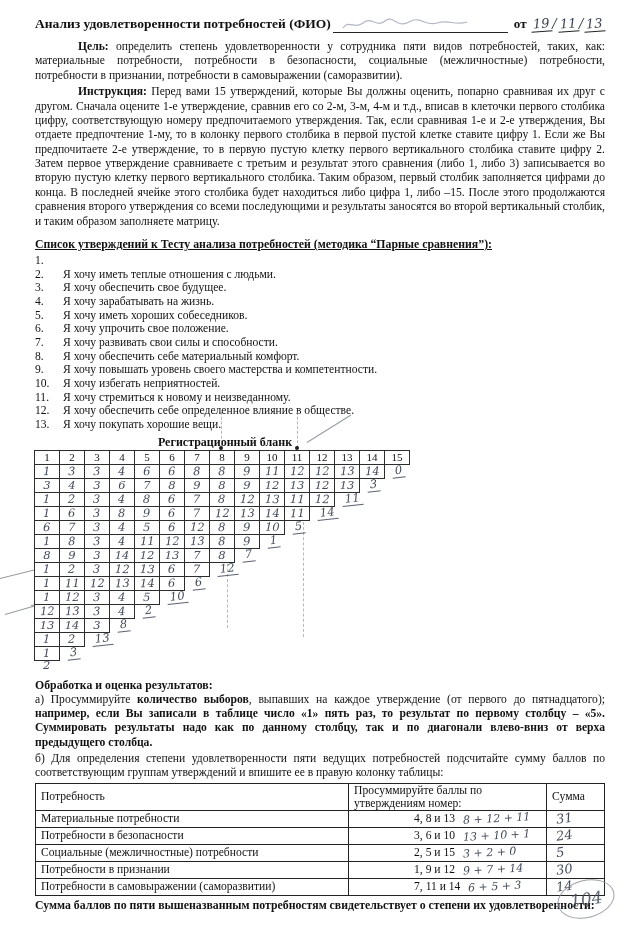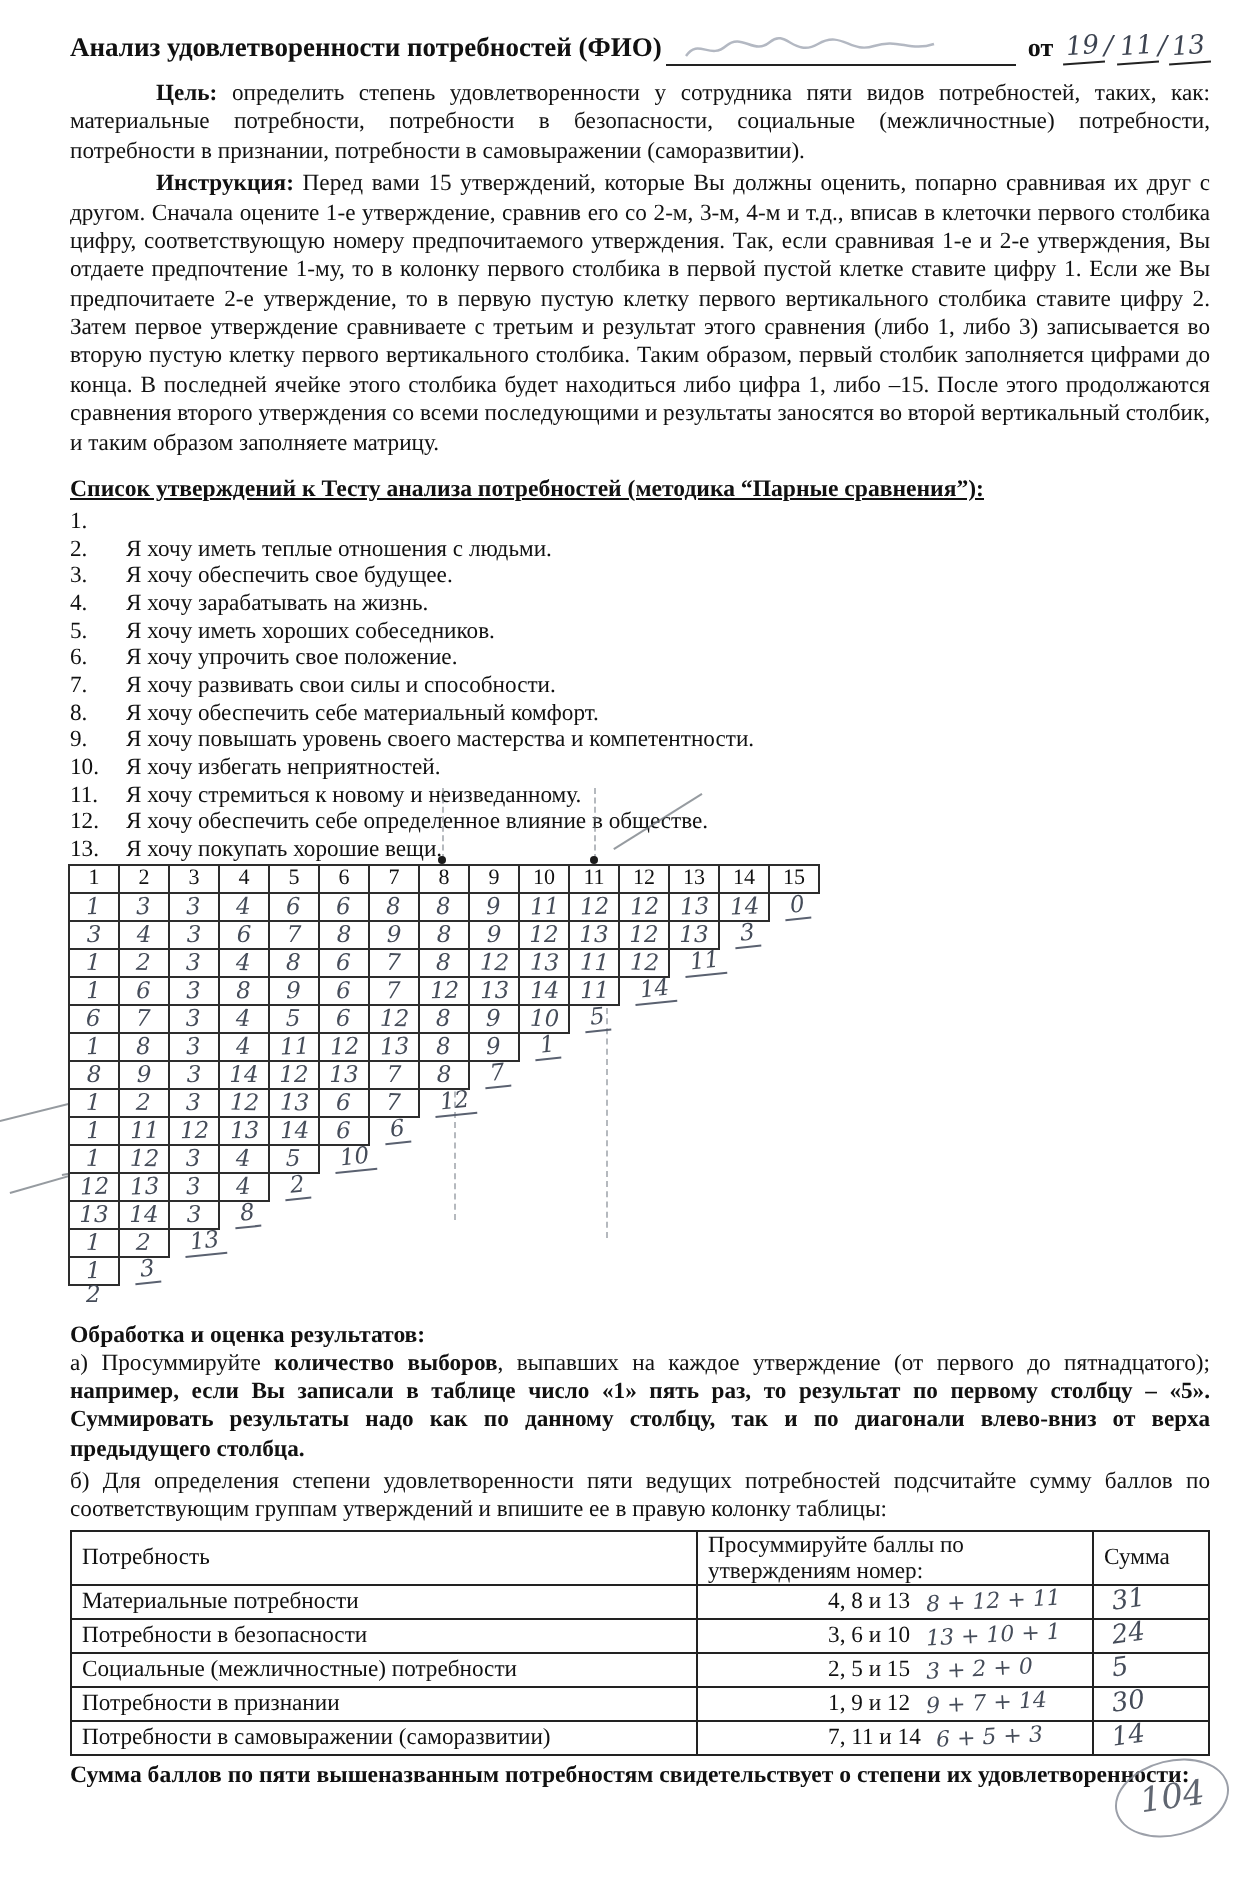--- a/index.html
+++ b/index.html
@@ -125,20 +125,21 @@
       <div class="stmt">
         <span class="num">12.</span>
         <span>Я хочу обеспечить себе определенное влияние в обществе.</span>
       </div>
       <div class="stmt">
         <span class="num">13.</span>
         <span>Я хочу покупать хорошие вещи.</span>
       </div>
     </div>
 
+  <div class="matrix-title">Регистрационный бланк</div>
   <div class="matrix-wrap" id="matrix">
 
     <div class="vdash" style="left:186px; top:-38px; height:36px;"></div>
     <div class="vdash" style="left:262px; top:-38px; height:36px;"></div>
     <div class="dot" style="left:184px; top:-4px;"></div>
     <div class="dot" style="left:260px; top:-4px;"></div>
     <div class="stroke" style="left:272px; top:-8px; width:52px; transform:rotate(-32deg);"></div>
     <div class="vdash" style="left:192px; top:78px; height:100px;"></div>
     <div class="vdash" style="left:268px; top:72px; height:115px;"></div>
     <div class="stroke" style="left:-35px; top:128px; width:58px; transform:rotate(-14deg);"></div>

